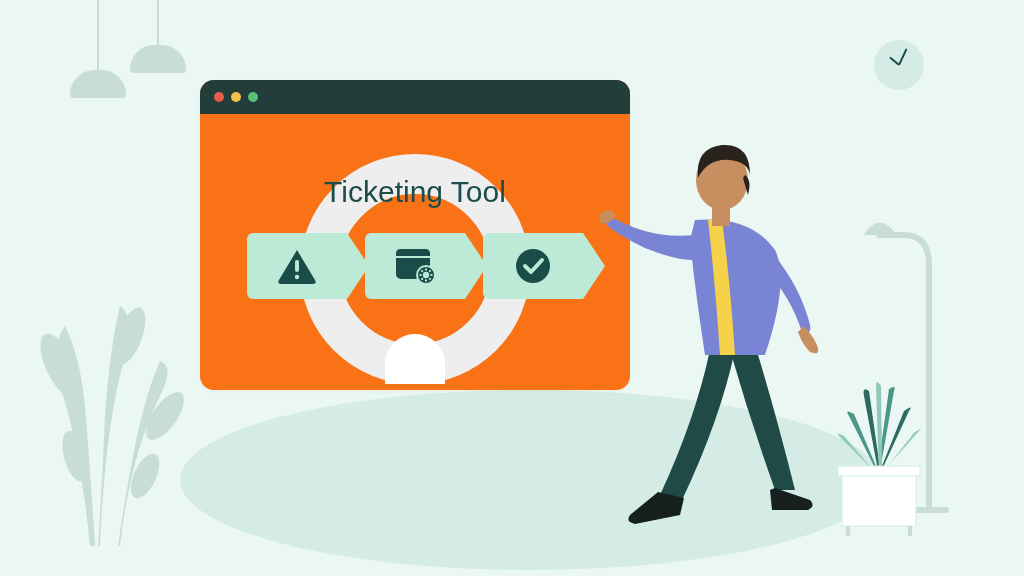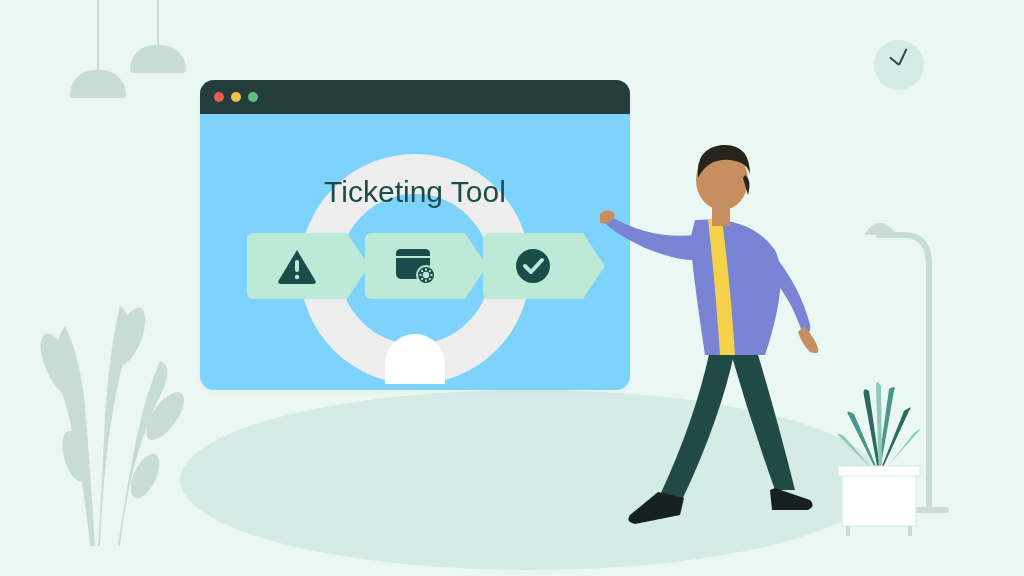--- a/index.html
+++ b/index.html
@@ -98,21 +98,21 @@
     z-index: 4;
   }
 
   
   .window {
     position: absolute;
     left: 200px;
     top: 80px;
     width: 430px;
     height: 310px;
-    background: #7dd3fc;
+    background: #f97316;
     border-radius: 14px;
     overflow: hidden;
     box-shadow: 0 2px 4px rgba(0,0,0,0.03);
     z-index: 5;
   }
   .titlebar {
     height: 34px;
     background: #233d3a;
     display: flex;
     align-items: center;

